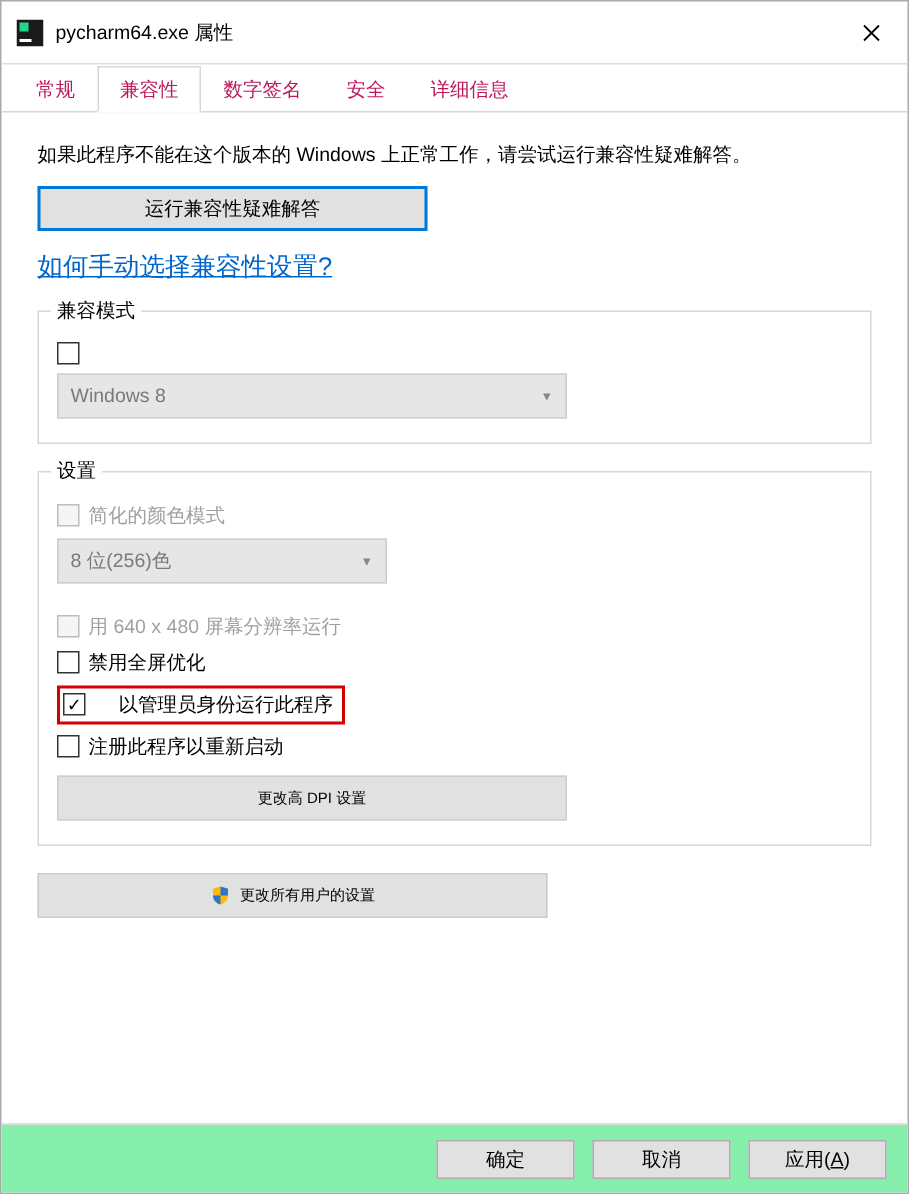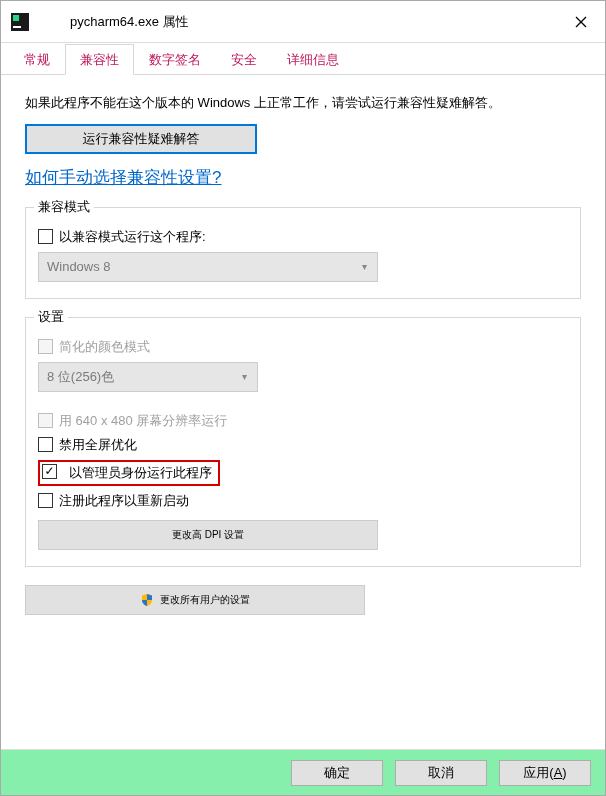--- a/index.html
+++ b/index.html
@@ -15,21 +15,20 @@
     position: relative;
   }
 
   
   .titlebar {
     height: 42px;
     display: flex;
     align-items: center;
     padding: 0 0 0 10px;
     border-bottom: 1px solid #ddd;
-    gap: 33px;
   }
   .titlebar .app-icon {
     width: 18px; height: 18px;
     margin-right: 8px;
     display: inline-flex; align-items: center; justify-content: center;
   }
   .titlebar .title-text { font-size: 13px; color: #000; }
   .titlebar .close-area {
     margin-left: auto;
     width: 48px; height: 42px;
@@ -63,21 +62,21 @@
   
   .content {
     padding: 18px 24px 12px 24px;
   }
   .desc {
     font-size: 13px;
     line-height: 1.6;
     margin-bottom: 10px;
   }
   .big-outline-btn {
-    width: 232px;
+    width: 260px;
     height: 30px;
     border: 2px solid #0078d7;
     background: #e1e1e1;
     display: flex; align-items: center; justify-content: center;
     font-size: 13px;
     margin-bottom: 12px;
   }
   .link {
     color: #0066cc;
     text-decoration: underline;
@@ -139,21 +138,22 @@
     right: 10px;
     font-size: 10px;
     color: #888;
   }
   .combo.small { width: 220px; }
 
   .highlight-box {
     border: 2.5px solid #d40000;
     padding: 2px 6px 2px 2px;
     display: inline-flex;
-    gap: 12px;
+    align-items: center;
+    gap: 22px;
   }
 
   .wide-btn {
     width: 340px;
     height: 30px;
     border: 1px solid #ccc;
     background: #e1e1e1;
     display: flex; align-items: center; justify-content: center;
     font-size: 10px;
     margin-top: 10px;
@@ -225,21 +225,20 @@
   </div>
 
   <a class="link" href="#">如何手动选择兼容性设置?</a>
 
   
   <div class="groupbox">
     <span class="legend">兼容模式</span>
 
     <div class="check-row">
       <span class="chk"></span>
-      <span>以兼容模式运行这个程序:</span>
     </div>
 
     <div class="combo">
       <span>Windows 8</span>
       <span class="chev">▾</span>
     </div>
   </div>
 
   
   <div class="groupbox">

